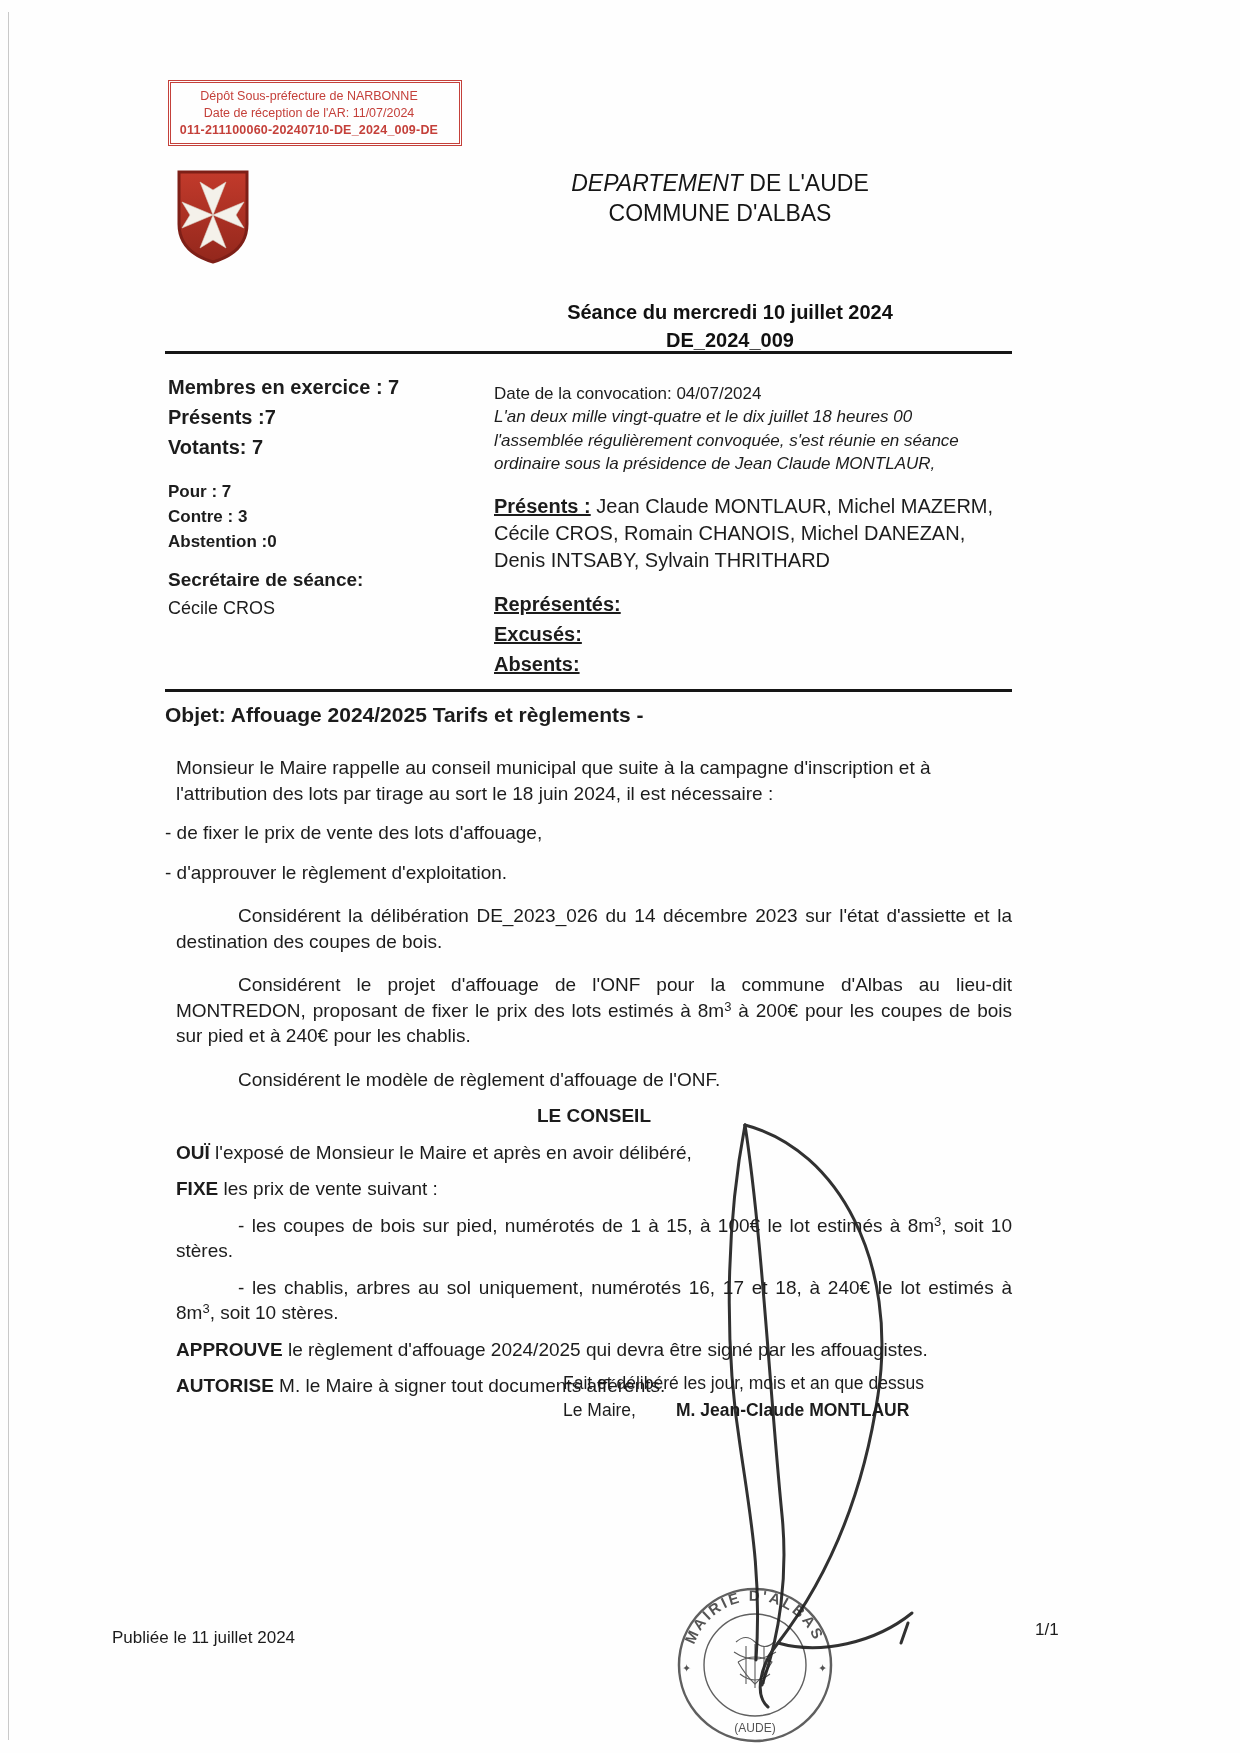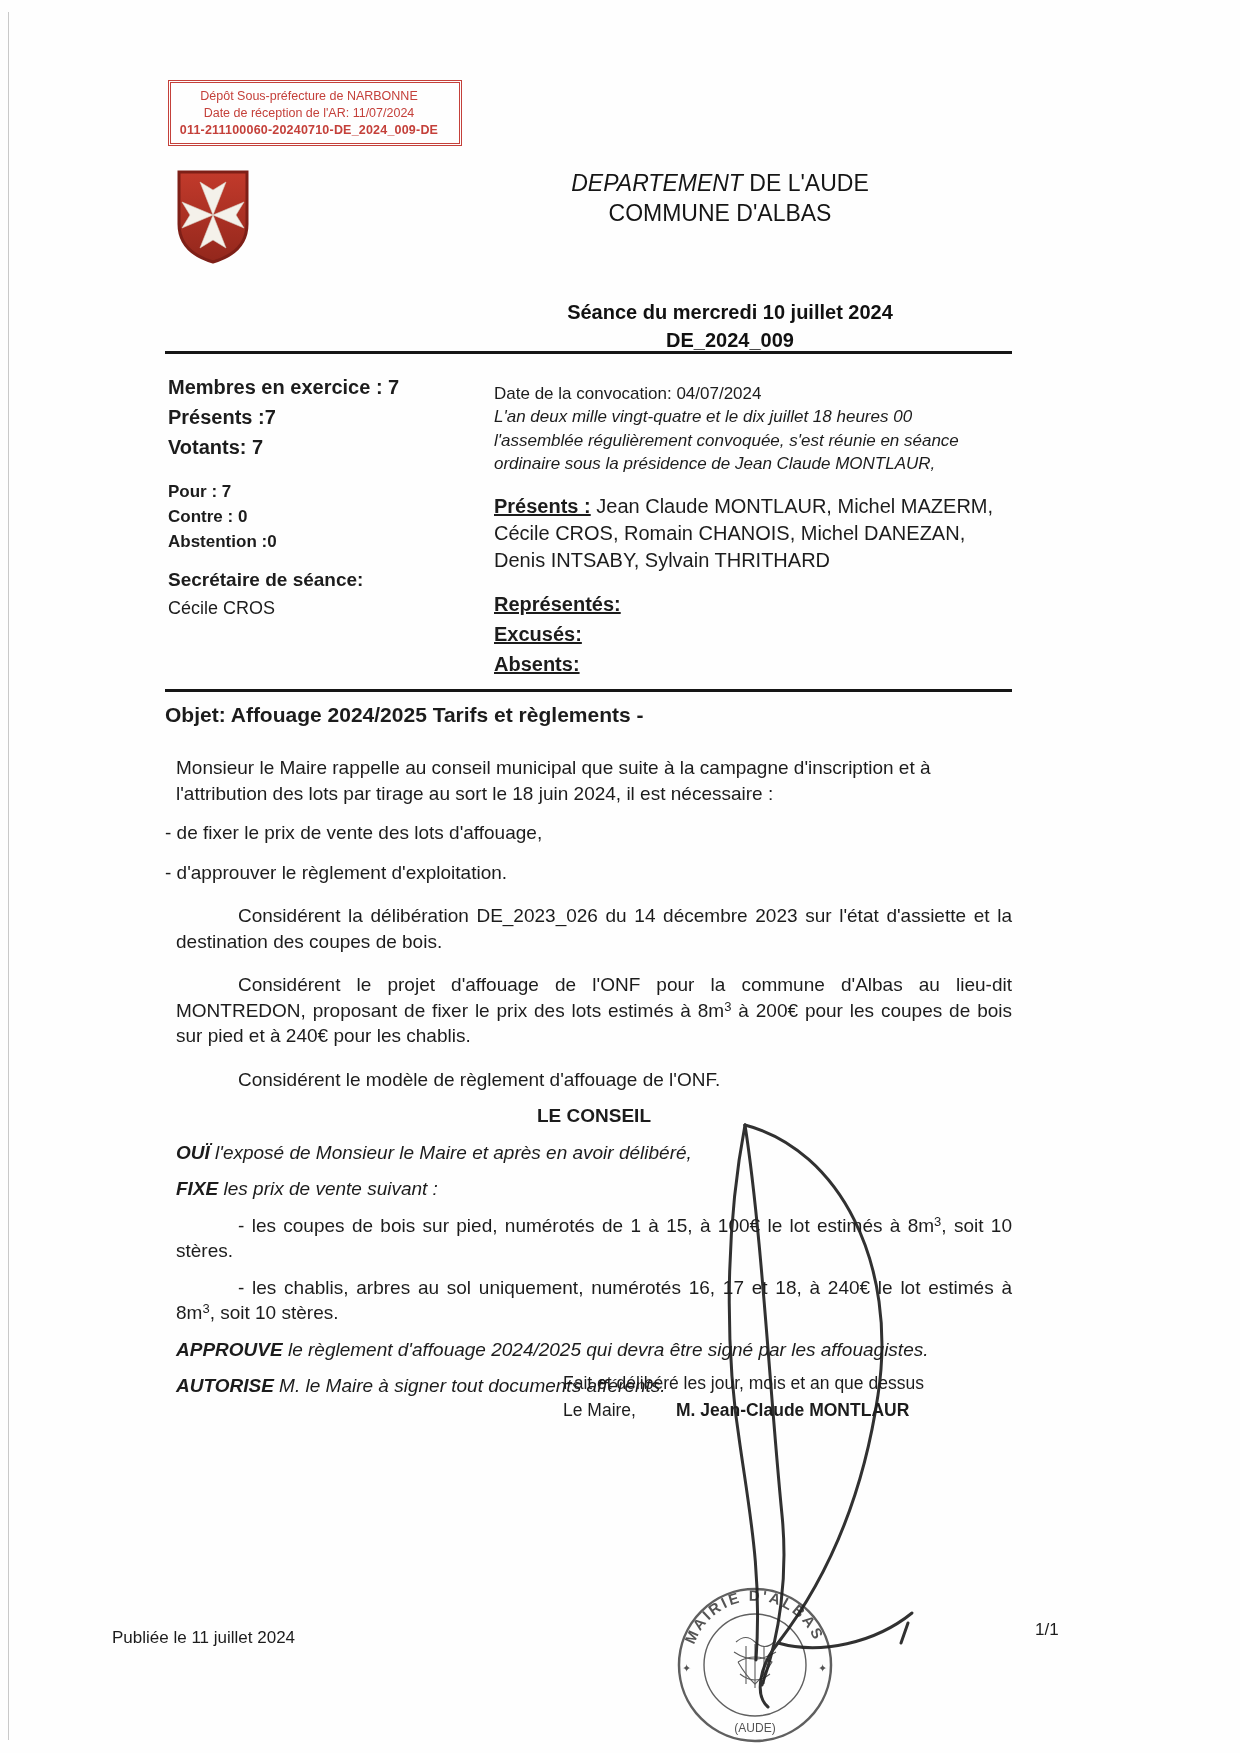--- a/index.html
+++ b/index.html
@@ -58,21 +58,21 @@
   .convcol .rolelist div{font-weight:bold;text-decoration:underline;}
 
   
   .bodyblock{position:absolute;left:165px;top:689px;width:847px;font-size:19px;line-height:25.5px;}
   .rule2{width:847px;height:3px;background:#161616;margin-bottom:9px;}
   .objet{font-weight:bold;font-size:21px;line-height:27px;margin-bottom:27px;}
   .bodyblock p{margin:0 0 11px 11px;}
   .bodyblock .bullet{margin:14px 0 0 0;}
   .bodyblock .cons{text-indent:62px;text-align:justify;margin-top:18px;}
   .conseil{text-align:center;font-weight:bold;margin:40px 0 0 0;}
-  .para-b{margin-top:33px;font-style:italic;}
+  .para-b{margin-top:33px;}
   .bld{font-weight:bold;}
   sup.s3{font-size:13px;vertical-align:6px;line-height:0;}
   .fixitem{text-indent:62px;text-align:justify;margin:0;}
 
   
   .closing{position:absolute;left:563px;top:1370px;font-size:17.5px;line-height:27px;}
   .closing .b{font-weight:bold;}
   .closing .sp{display:inline-block;width:40px;}
 
   
@@ -124,21 +124,21 @@
   </div>
 
   <div class="rule rule1"></div>
 
   <div class="votecol">
     <div class="big">Membres en exercice : 7</div>
     <div class="big">Présents :7</div>
     <div class="big">Votants: 7</div>
     <div class="gap1"></div>
     <div class="small">Pour : 7</div>
-    <div class="small">Contre : 0</div>
+    <div class="small">Contre : 3</div>
     <div class="small">Abstention :0</div>
     <div class="gap2"></div>
     <div class="sec">Secrétaire de séance:</div>
     <div class="name">Cécile CROS</div>
   </div>
 
   <div class="convcol">
     <div class="date">Date de la convocation: 04/07/2024</div>
     <div class="pre">L'an deux mille vingt-quatre et le dix juillet 18 heures 00 l'assemblée régulièrement convoquée, s'est réunie en séance ordinaire sous la présidence de Jean Claude MONTLAUR,</div>
     <div class="names"><span class="ul">Présents :</span><span> Jean Claude MONTLAUR, Michel MAZERM, Cécile CROS, Romain CHANOIS, Michel DANEZAN, Denis INTSABY, Sylvain THRITHARD</span></div>

